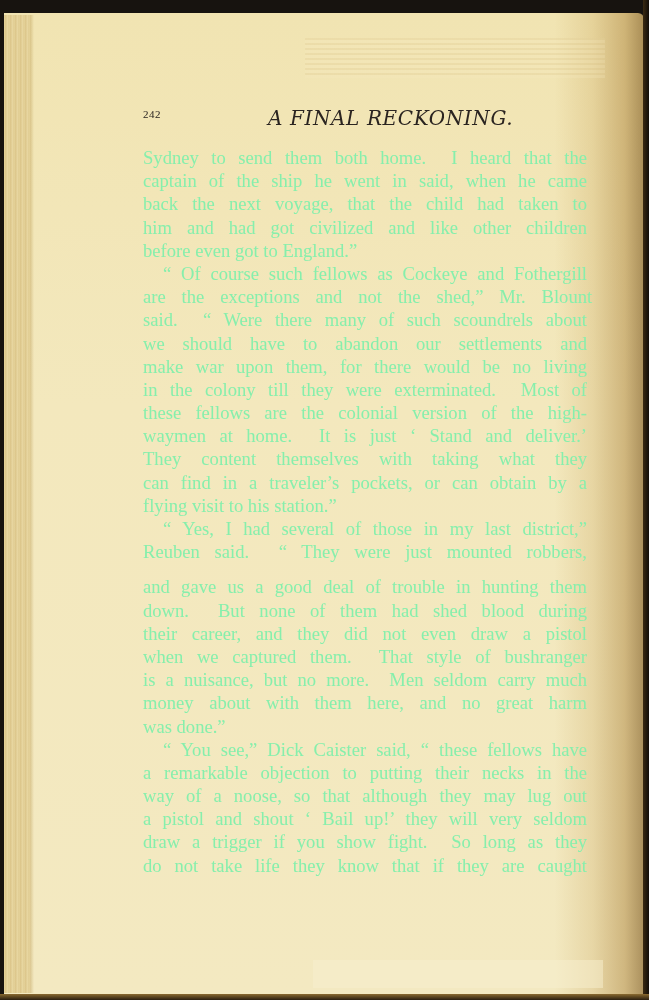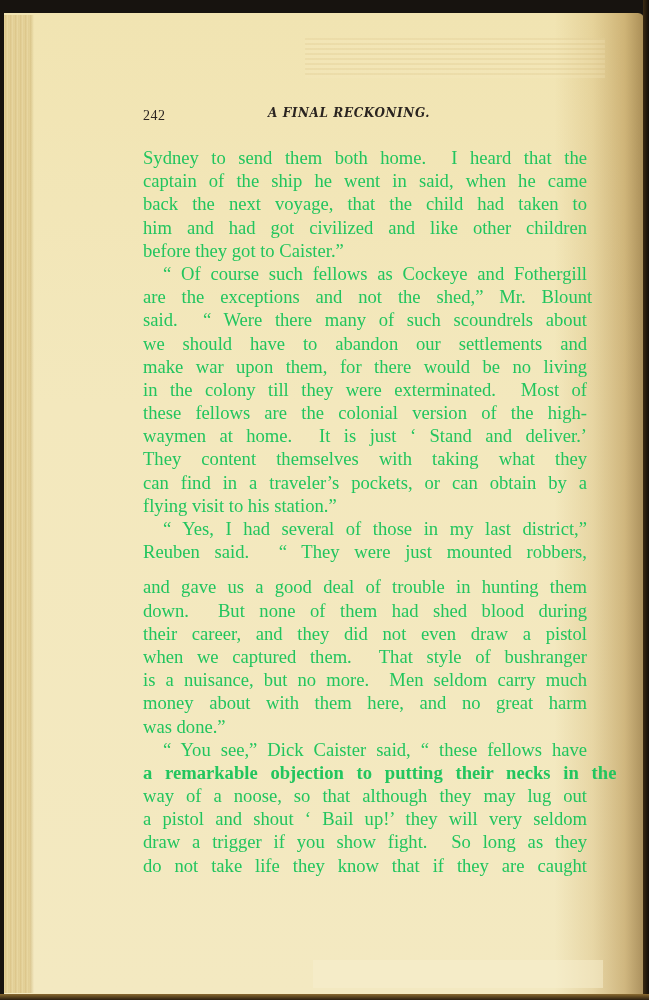--- a/index.html
+++ b/index.html
@@ -100,43 +100,43 @@
     left: 143px;
     width: 444px;
     height: 24px;
     font-family: "DejaVu Serif", serif;
     color: #2a2420;
   }
   #page-number {
     position: absolute;
     left: 0;
     top: 2px;
-    font-size: 14px;
+    font-size: 11px;
     letter-spacing: 0.5px;
     font-family: "Liberation Serif", serif;
   }
   #running-title {
     position: absolute;
     left: 125px;
     top: 0;
-    font-size: 12px;
+    font-size: 20px;
     font-style: italic;
-    font-weight: bold;
+    font-weight: normal;
     letter-spacing: 0.6px;
     font-family: "DejaVu Serif", serif;
   }
 
   #body-text {
     position: absolute;
     top: 146px;
     left: 143px;
     width: 444px;
     font-family: "Liberation Serif", serif;
     font-size: 18.6px;
-    color: #22c55e;
+    color: #86efac;
   }
   .line {
     display: block;
     height: 23.2px;
     line-height: 23.2px;
     white-space: nowrap;
     text-align: justify;
     text-align-last: justify;
     overflow: visible;
   }
@@ -159,21 +159,21 @@
   <div id="running-head">
     <span id="page-number">242</span>
     <span id="running-title">A FINAL RECKONING.</span>
   </div>
 
   <div id="body-text">
       <span class="line" style="white-space: pre; word-spacing: 7.89062px; text-align: left; text-align-last: left;">Sydney to send them both home.  I heard that the</span>
       <span class="line" style="white-space: pre; word-spacing: 7.48281px; text-align: left; text-align-last: left;">captain of the ship he went in said, when he came</span>
       <span class="line" style="white-space: pre; word-spacing: 9.40451px; text-align: left; text-align-last: left;">back the next voyage, that the child had taken to</span>
       <span class="line" style="white-space: pre; word-spacing: 10.3203px; text-align: left; text-align-last: left;">him and had got civilized and like other children</span>
-      <span class="line last">before they got to Caister.”</span>
+      <span class="line last">before even got to England.”</span>
       <span class="line indent" style="white-space: pre; word-spacing: 5.14844px; text-align: left; text-align-last: left;">“ Of course such fellows as Cockeye and Fothergill</span>
       <span class="line" style="white-space: pre; word-spacing: 11.2227px; text-align: left; text-align-last: left;">are the exceptions and not the shed,” Mr. Blount</span>
       <span class="line" style="white-space: pre; word-spacing: 8.00174px; text-align: left; text-align-last: left;">said.  “ Were there many of such scoundrels about</span>
       <span class="line" style="white-space: pre; word-spacing: 13.192px; text-align: left; text-align-last: left;">we should have to abandon our settlements and</span>
       <span class="line" style="white-space: pre; word-spacing: 7.7934px; text-align: left; text-align-last: left;">make war upon them, for there would be no living</span>
       <span class="line" style="white-space: pre; word-spacing: 7.7934px; text-align: left; text-align-last: left;">in the colony till they were exterminated.  Most of</span>
       <span class="line" style="white-space: pre; word-spacing: 9.54492px; text-align: left; text-align-last: left;">these fellows are the colonial version of the high-</span>
       <span class="line" style="white-space: pre; word-spacing: 8.76875px; text-align: left; text-align-last: left;">waymen at home.  It is just ‘ Stand and deliver.’</span>
       <span class="line" style="white-space: pre; word-spacing: 15.4766px; text-align: left; text-align-last: left;">They content themselves with taking what they</span>
       <span class="line" style="white-space: pre; word-spacing: 7.31094px; text-align: left; text-align-last: left;">can find in a traveler’s pockets, or can obtain by a</span>
@@ -181,21 +181,21 @@
       <span class="line indent" style="white-space: pre; word-spacing: 6.92344px; text-align: left; text-align-last: left;">“ Yes, I had several of those in my last district,”</span>
       <span class="line" style="white-space: pre; word-spacing: 10.1016px; text-align: left; text-align-last: left;">Reuben said.  “ They were just mounted robbers,</span>
       <span class="line" style="white-space: pre; word-spacing: 6.6px; text-align: left; text-align-last: left; margin-top: 12px;">and gave us a good deal of trouble in hunting them</span>
       <span class="line" style="white-space: pre; word-spacing: 9.85417px; text-align: left; text-align-last: left;">down.  But none of them had shed blood during</span>
       <span class="line" style="white-space: pre; word-spacing: 10.0625px; text-align: left; text-align-last: left;">their career, and they did not even draw a pistol</span>
       <span class="line" style="white-space: pre; word-spacing: 9.00781px; text-align: left; text-align-last: left;">when we captured them.  That style of bushranger</span>
       <span class="line" style="white-space: pre; word-spacing: 5.46563px; text-align: left; text-align-last: left;">is a nuisance, but no more.  Men seldom carry much</span>
       <span class="line" style="white-space: pre; word-spacing: 10.9004px; text-align: left; text-align-last: left;">money about with them here, and no great harm</span>
       <span class="line last">was done.”</span>
       <span class="line indent" style="white-space: pre; word-spacing: 5.34375px; text-align: left; text-align-last: left;">“ You see,” Dick Caister said, “ these fellows have</span>
-      <span class="line" style="white-space: pre; word-spacing: 8.12695px; text-align: center; text-align-last: left; font-weight: bold;">a remarkable objection to putting their necks in the</span>
+      <span class="line" style="white-space: pre; word-spacing: 8.12695px; text-align: center; text-align-last: left;">a remarkable objection to putting their necks in the</span>
       <span class="line" style="white-space: pre; word-spacing: 7.37344px; text-align: center; text-align-last: left;">way of a noose, so that although they may lug out</span>
       <span class="line" style="white-space: pre; word-spacing: 6.63281px; text-align: left; text-align-last: left;">a pistol and shout ‘ Bail up!’ they will very seldom</span>
       <span class="line" style="white-space: pre; word-spacing: 7.21875px; text-align: left; text-align-last: left;">draw a trigger if you show fight.  So long as they</span>
       <span class="line" style="white-space: pre; word-spacing: 8.25625px; text-align: left; text-align-last: left;">do not take life they know that if they are caught</span>
     </div>
 
   <div id="right-strip"></div>
   <div id="bottom-edge"></div>
 </div>
 

